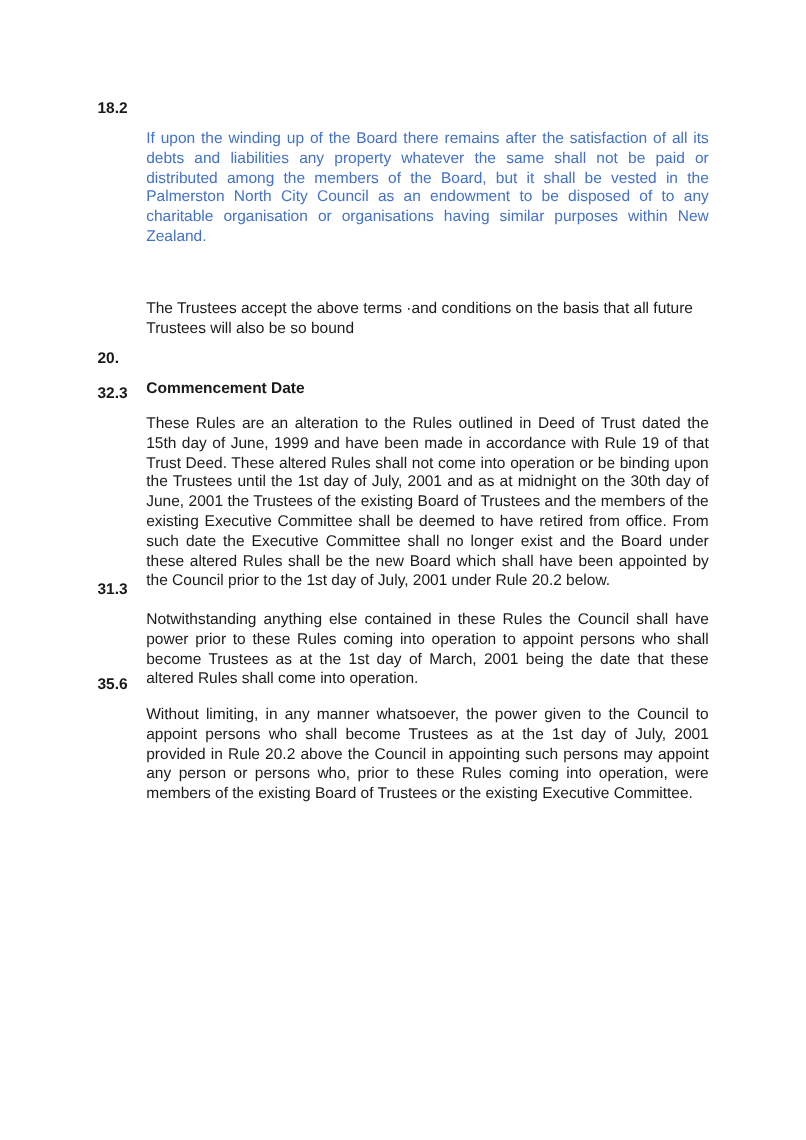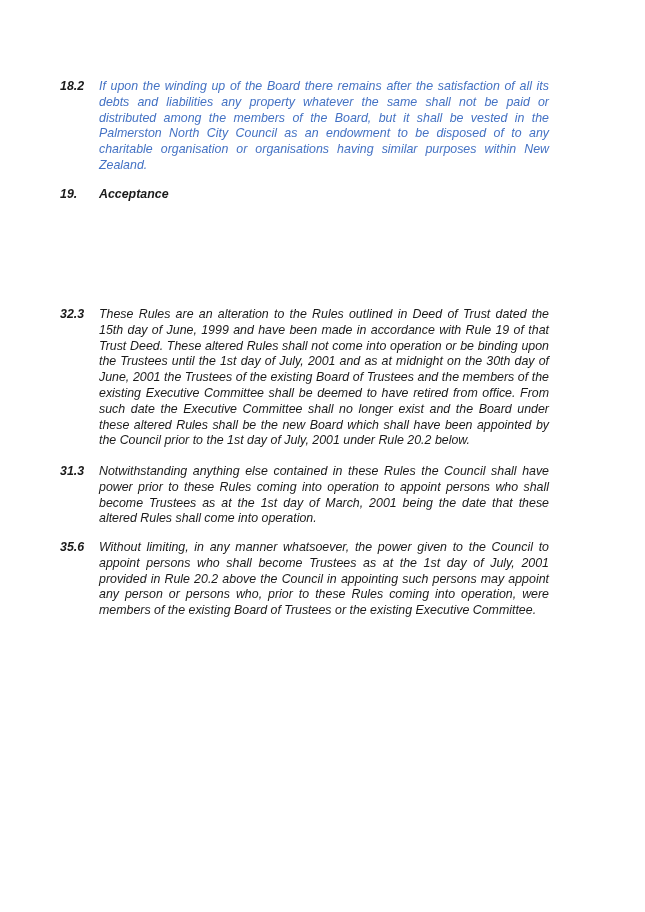--- a/index.html
+++ b/index.html
@@ -19,36 +19,36 @@
     }
     .page {
       position: absolute;
       left: 0;
       top: 0;
       width: 645px;
       height: 912px;
     }
     .clause {
       position: absolute;
-      left: 60px;
+      left: 78px;
       width: 490px;
-      font-style: italic;
     }
     .num {
       position: absolute;
       left: 0;
       top: 0;
       font-weight: bold;
       width: 38px;
     }
     .body {
       margin-left: 39px;
       width: 450px;
       text-align: justify;
       text-align-last: left;
+      margin-top: 24px;
     }
     .heading {
       font-weight: bold;
     }
     .blue {
       color: #4472c4;
     }
     #c18-2 { top: 79px; }
     #c19   { top: 187px; }
     #c19-text { top: 215px; }
@@ -60,26 +60,29 @@
 </head>
 <body>
 
 <div class="page">
 
   <div class="clause" id="c18-2">
     <span class="num">18.2</span>
     <div class="body blue">If upon the winding up of the Board there remains after the satisfaction of all its debts and liabilities any property whatever the same shall not be paid or distributed among the members of the Board, but it shall be vested in the Palmerston North City Council as an endowment to be disposed of to any charitable organisation or organisations having similar purposes within New Zealand.</div>
   </div>
 
-  <div class="clause" id="c19">
-    <span class="num">19.</span>
-    <div class="body heading">Acceptance</div>
+
+  <div class="clause" id="c19-text">
+    <div class="body" style="text-align:left;">The Trustees accept the above terms ·and conditions on the basis that all future Trustees will also be so bound</div>
   </div>
 
-
+  <div class="clause" id="c20">
+    <span class="num">20.</span>
+    <div class="body heading">Commencement Date</div>
+  </div>
 
   <div class="clause" id="c20-1">
     <span class="num">32.3</span>
     <div class="body">These Rules are an alteration to the Rules outlined in Deed of Trust dated the 15th day of June, 1999 and have been made in accordance with Rule 19 of that Trust Deed. These altered Rules shall not come into operation or be binding upon the Trustees until the 1st  day of July, 2001 and as at midnight  on the 30th day  of June, 2001 the Trustees of the existing Board of Trustees and the members of the existing Executive Committee shall be deemed to have retired from office. From such date the Executive Committee shall no longer exist and the Board under these altered Rules shall be the new Board which shall have been appointed by the Council prior to the 1st day of July, 2001 under Rule 20.2 below.</div>
   </div>
 
   <div class="clause" id="c20-2">
     <span class="num">31.3</span>
     <div class="body">Notwithstanding anything else contained in these Rules the Council shall have power prior to these Rules coming into operation to appoint persons who shall become Trustees as at the 1st day of March, 2001 being the date that these altered Rules shall come into operation.</div>
   </div>

